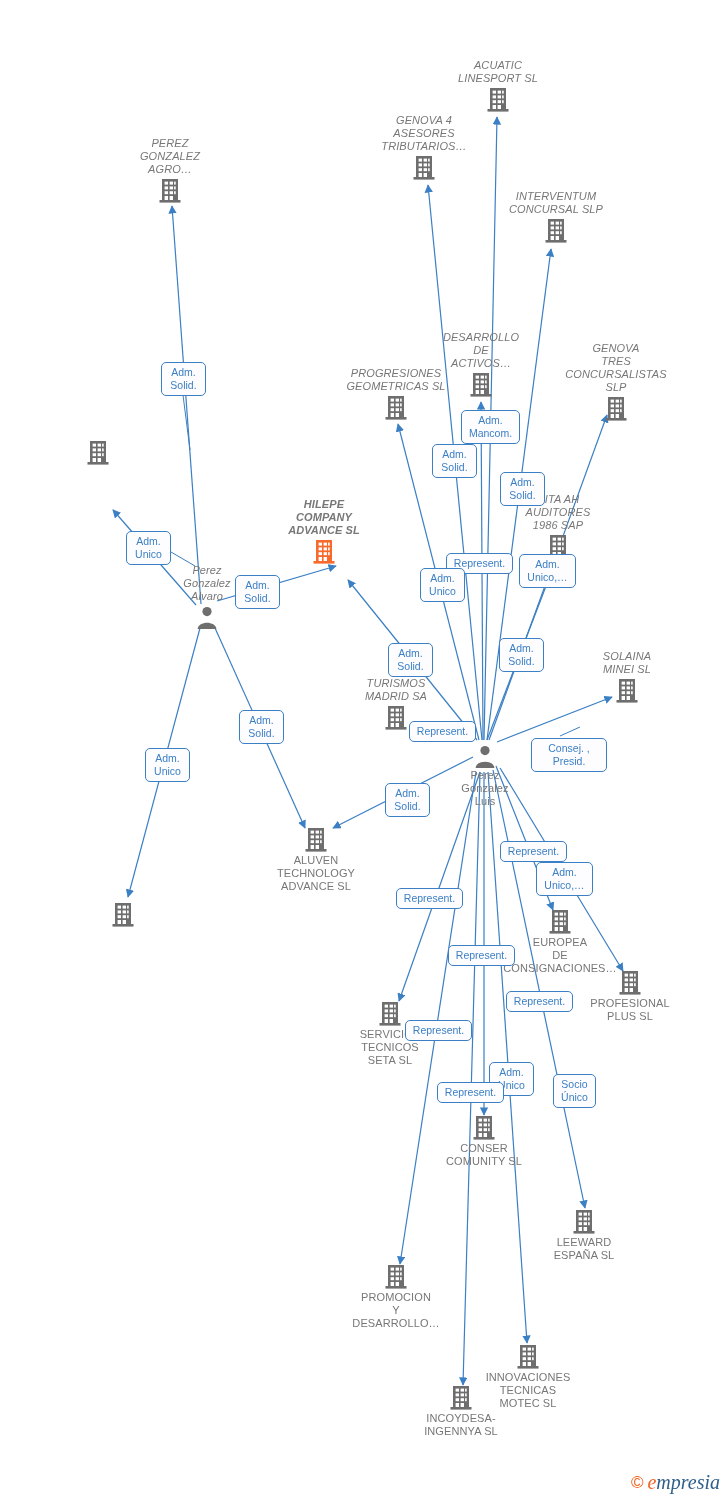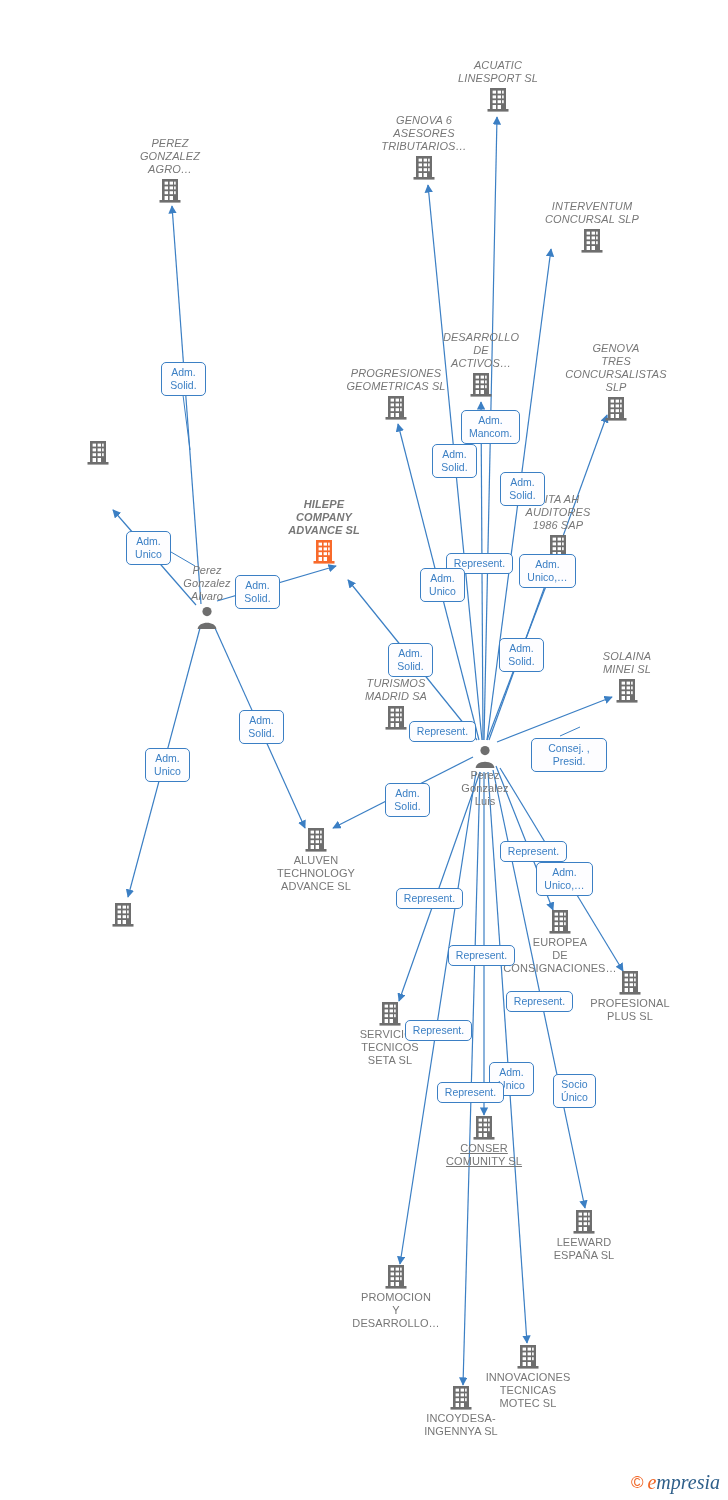--- a/index.html
+++ b/index.html
@@ -231,21 +231,21 @@
             <rect x="11.6" y="8.4" width="3.4" height="3" fill="#ffffff"></rect>
             <rect x="16.1" y="8.4" width="1.6" height="3" fill="#ffffff"></rect>
             <rect x="6.6" y="13.2" width="3.4" height="3" fill="#ffffff"></rect>
             <rect x="11.6" y="13.2" width="3.4" height="3" fill="#ffffff"></rect>
             <rect x="16.1" y="13.2" width="1.6" height="3" fill="#ffffff"></rect>
             <rect x="6.6" y="18" width="3.4" height="4" fill="#ffffff"></rect>
             <rect x="11.6" y="18" width="3.4" height="4" fill="#ffffff"></rect>
           </svg></span>
       </div>
       <div class="node above" style="left: 424px; top: 114px;">
-        <span class="lbl">GENOVA 6
+        <span class="lbl">GENOVA 4
 ASESORES
 TRIBUTARIOS…</span>
         <span class="glyph"><svg width="24" height="26" viewBox="0 0 24 26" xmlns="http://www.w3.org/2000/svg" aria-hidden="true">
             <rect x="4" y="1" width="16" height="21" fill="#6e6e6e"></rect>
             <rect x="1.5" y="22" width="21" height="2.6" fill="#6e6e6e"></rect>
             <rect x="6.6" y="3.6" width="3.4" height="3" fill="#ffffff"></rect>
             <rect x="11.6" y="3.6" width="3.4" height="3" fill="#ffffff"></rect>
             <rect x="16.1" y="3.6" width="1.6" height="3" fill="#ffffff"></rect>
             <rect x="6.6" y="8.4" width="3.4" height="3" fill="#ffffff"></rect>
             <rect x="11.6" y="8.4" width="3.4" height="3" fill="#ffffff"></rect>
@@ -269,21 +269,21 @@
             <rect x="6.6" y="8.4" width="3.4" height="3" fill="#ffffff"></rect>
             <rect x="11.6" y="8.4" width="3.4" height="3" fill="#ffffff"></rect>
             <rect x="16.1" y="8.4" width="1.6" height="3" fill="#ffffff"></rect>
             <rect x="6.6" y="13.2" width="3.4" height="3" fill="#ffffff"></rect>
             <rect x="11.6" y="13.2" width="3.4" height="3" fill="#ffffff"></rect>
             <rect x="16.1" y="13.2" width="1.6" height="3" fill="#ffffff"></rect>
             <rect x="6.6" y="18" width="3.4" height="4" fill="#ffffff"></rect>
             <rect x="11.6" y="18" width="3.4" height="4" fill="#ffffff"></rect>
           </svg></span>
       </div>
-      <div class="node above" style="left: 556px; top: 200px; padding-left: 36px;">
+      <div class="node above" style="left: 556px; top: 190px;">
         <span class="lbl">INTERVENTUM
 CONCURSAL SLP</span>
         <span class="glyph"><svg width="24" height="26" viewBox="0 0 24 26" xmlns="http://www.w3.org/2000/svg" aria-hidden="true">
             <rect x="4" y="1" width="16" height="21" fill="#6e6e6e"></rect>
             <rect x="1.5" y="22" width="21" height="2.6" fill="#6e6e6e"></rect>
             <rect x="6.6" y="3.6" width="3.4" height="3" fill="#ffffff"></rect>
             <rect x="11.6" y="3.6" width="3.4" height="3" fill="#ffffff"></rect>
             <rect x="16.1" y="3.6" width="1.6" height="3" fill="#ffffff"></rect>
             <rect x="6.6" y="8.4" width="3.4" height="3" fill="#ffffff"></rect>
             <rect x="11.6" y="8.4" width="3.4" height="3" fill="#ffffff"></rect>
@@ -473,21 +473,21 @@
             <rect x="6.6" y="13.2" width="3.4" height="3" fill="#ffffff"></rect>
             <rect x="11.6" y="13.2" width="3.4" height="3" fill="#ffffff"></rect>
             <rect x="16.1" y="13.2" width="1.6" height="3" fill="#ffffff"></rect>
             <rect x="6.6" y="18" width="3.4" height="4" fill="#ffffff"></rect>
             <rect x="11.6" y="18" width="3.4" height="4" fill="#ffffff"></rect>
           </svg></span>
         <span class="lbl">SERVICIOS
 TECNICOS
 SETA  SL</span>
       </div>
-      <div class="node below" style="left: 484px; top: 1115px; text-decoration: underline;">
+      <div class="node below" style="left: 484px; top: 1115px;">
         <span class="glyph"><svg width="24" height="26" viewBox="0 0 24 26" xmlns="http://www.w3.org/2000/svg" aria-hidden="true">
             <rect x="4" y="1" width="16" height="21" fill="#6e6e6e"></rect>
             <rect x="1.5" y="22" width="21" height="2.6" fill="#6e6e6e"></rect>
             <rect x="6.6" y="3.6" width="3.4" height="3" fill="#ffffff"></rect>
             <rect x="11.6" y="3.6" width="3.4" height="3" fill="#ffffff"></rect>
             <rect x="16.1" y="3.6" width="1.6" height="3" fill="#ffffff"></rect>
             <rect x="6.6" y="8.4" width="3.4" height="3" fill="#ffffff"></rect>
             <rect x="11.6" y="8.4" width="3.4" height="3" fill="#ffffff"></rect>
             <rect x="16.1" y="8.4" width="1.6" height="3" fill="#ffffff"></rect>
             <rect x="6.6" y="13.2" width="3.4" height="3" fill="#ffffff"></rect>

